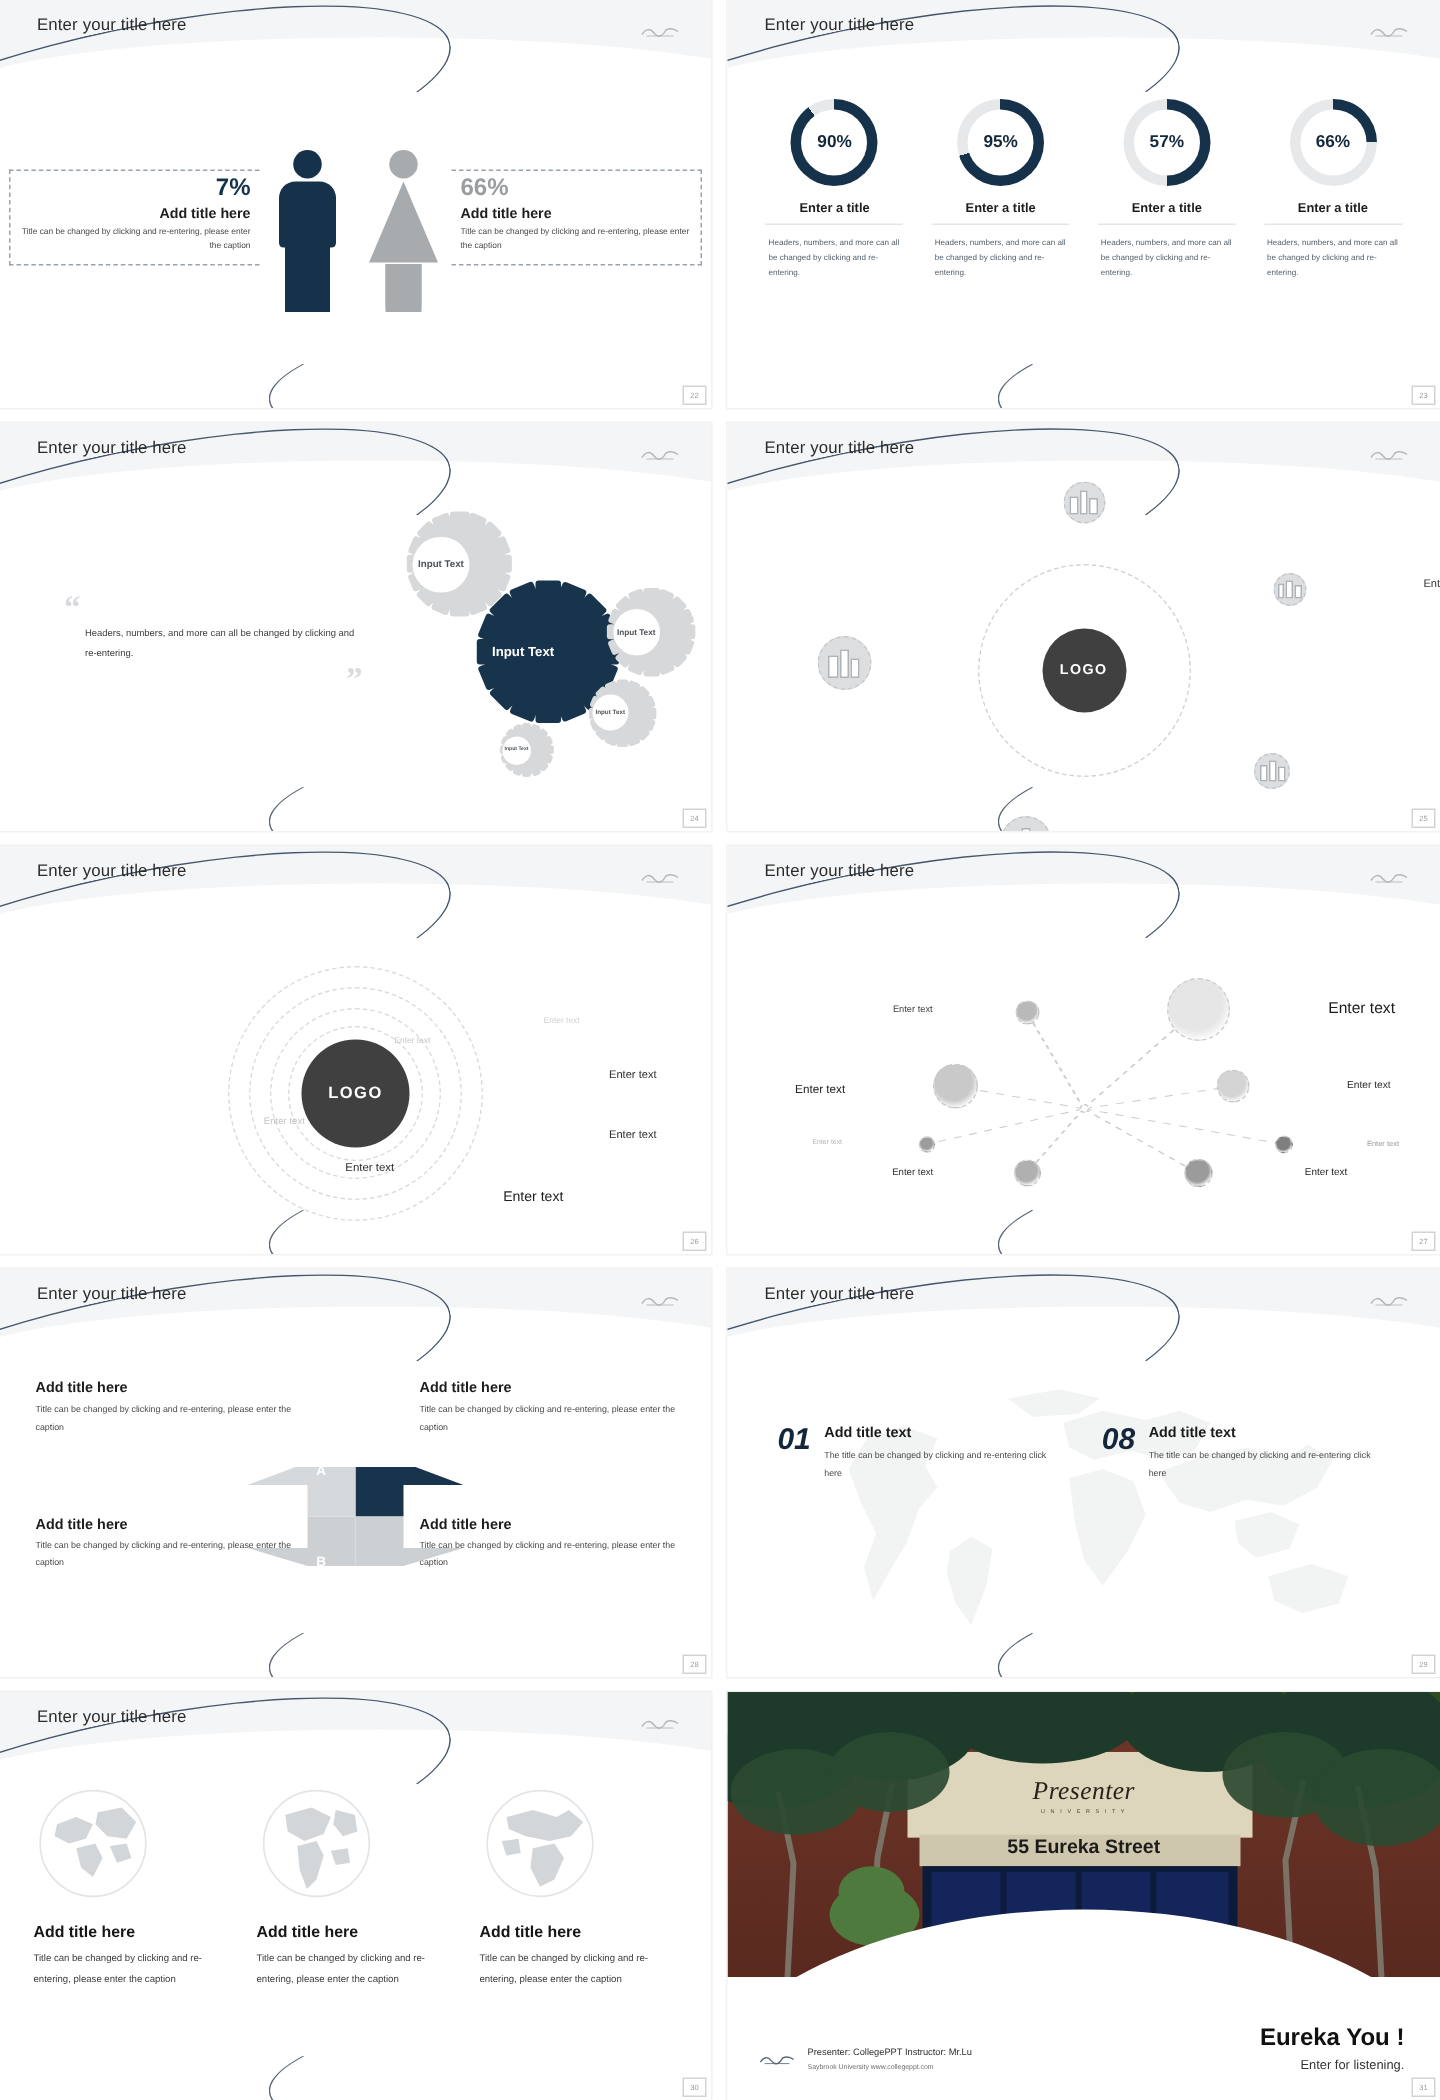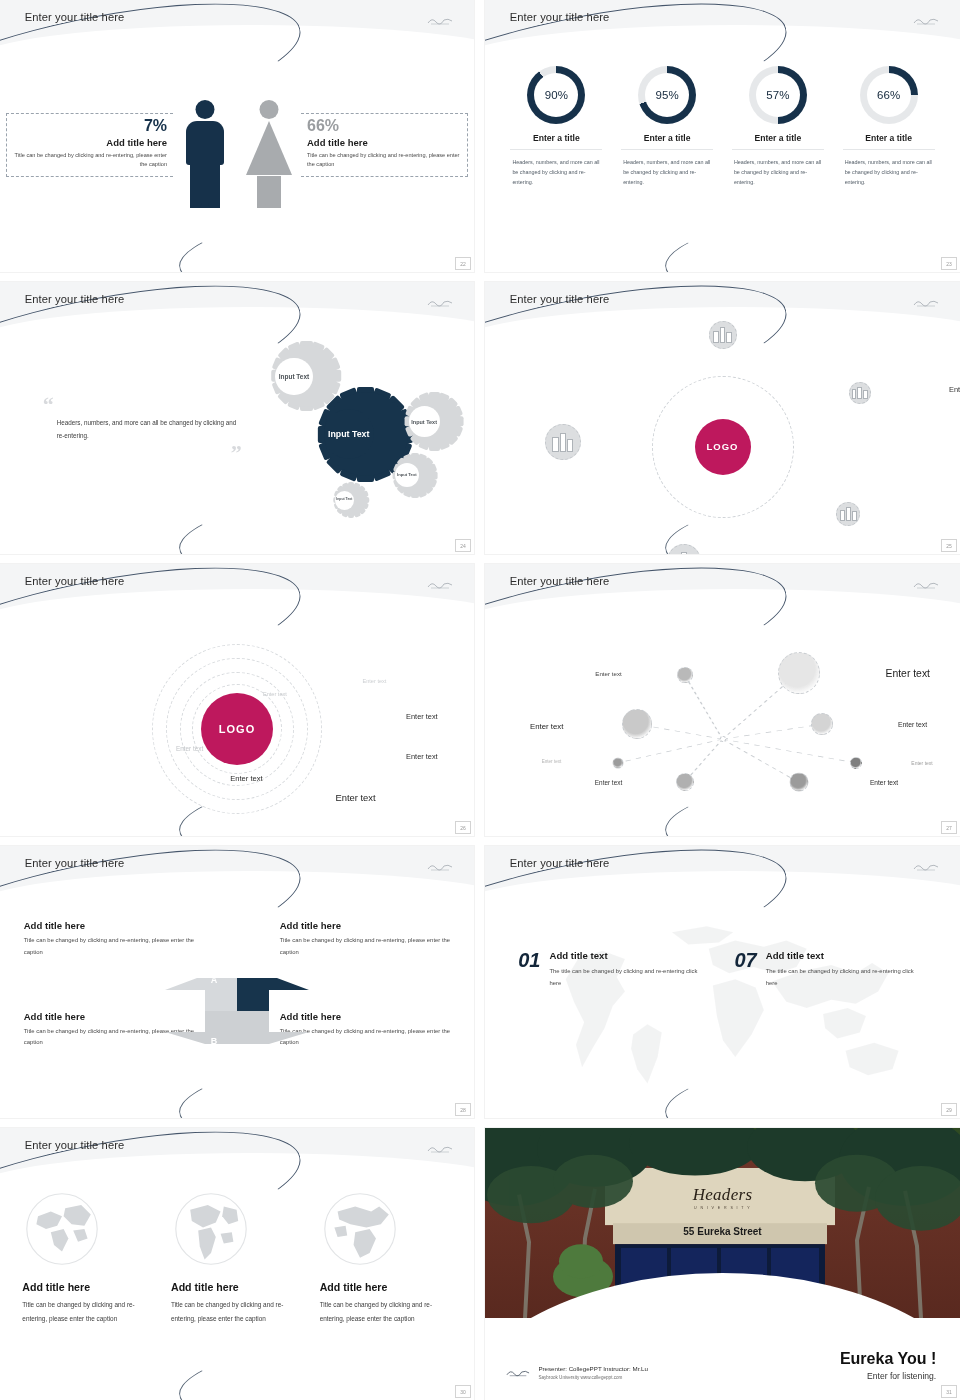--- a/index.html
+++ b/index.html
@@ -30,38 +30,38 @@
   .stat{position:absolute;top:26%;width:160px;}
   .stat.left{left:6px;text-align:right;border-left:1px dashed #9aa3ad;border-top:1px dashed #9aa3ad;border-bottom:1px dashed #9aa3ad;padding:3px 6px 6px 0;}
   .stat.right{right:6px;text-align:left;border-right:1px dashed #9aa3ad;border-top:1px dashed #9aa3ad;border-bottom:1px dashed #9aa3ad;padding:3px 0 6px 6px;}
   .stat .pct{font-size:16px;font-weight:bold;line-height:1.1;}
   .stat .st{font-size:9.5px;font-weight:bold;color:#1d1d1d;margin-top:2px;}
   .stat .sd{font-size:5.6px;color:#4a4a4a;line-height:1.75;margin-top:3px;}
   
   .donuts{position:absolute;left:0;top:4%;width:100%;display:flex;justify-content:space-around;padding:0 16px;box-sizing:border-box;}
   .dcell{width:92px;text-align:center;}
   .ring{width:58px;height:58px;margin:0 auto;border-radius:50%;display:flex;align-items:center;justify-content:center;position:relative;}
-  .ring .hole{width:44px;height:44px;border-radius:50%;background:#fff;display:flex;align-items:center;justify-content:center;font-size:11.5px;font-weight:normal;color:#14283c;}
+  .ring .hole{width:44px;height:44px;border-radius:50%;background:#fff;display:flex;align-items:center;justify-content:center;font-size:11.5px;font-weight:bold;color:#14283c;}
   .dcell .dt{font-size:8.6px;font-weight:bold;color:#1d1d1d;margin-top:9px;padding-bottom:6px;border-bottom:1px solid #e4e6e8;}
   .dcell .dd{font-size:5.4px;color:#56606a;line-height:1.85;margin-top:7px;text-align:left;padding-left:2px;}
   
   .quote{position:absolute;left:9%;top:28%;width:42%;}
   .qm{font-size:22px;color:#d8dadd;font-family:"Liberation Serif",serif;line-height:.5;font-weight:bold;}
   .qm.close{text-align:right;margin-top:4px;}
   .quote p{font-size:6.3px;color:#3c3c3c;line-height:2.1;margin:6px 0 0 14px;}
   .gear{position:absolute;display:flex;align-items:center;}
   .gear .gin{border-radius:50%;background:#fff;display:flex;align-items:center;justify-content:center;text-align:center;line-height:1.15;}
   .gear.grey .gtooth{background:#d6d8da;}
   .gear.dark .gtooth{background:#17344c;}
   .gteeth{position:absolute;inset:0;}
   .gtooth{position:absolute;left:50%;top:50%;border-radius:2px;}
   
   .orbit{position:absolute;left:0;top:0;width:100%;height:100%;}
   .orbit-ring{position:absolute;left:50%;top:50%;transform:translate(-50%,-50%);border:1px dashed #cfd3d7;border-radius:50%;}
-  .hubcircle{position:absolute;left:50%;top:50%;transform:translate(-50%,-50%);border-radius:50%;background:#be185d;color:#fff;display:flex;align-items:center;justify-content:center;font-size:9.5px;font-weight:bold;letter-spacing:1px;}
+  .hubcircle{position:absolute;left:50%;top:50%;transform:translate(-50%,-50%);border-radius:50%;background:#404040;color:#fff;display:flex;align-items:center;justify-content:center;font-size:9.5px;font-weight:bold;letter-spacing:1px;}
   .node{position:absolute;transform:translate(-50%,-50%);border-radius:50%;background:#dcdee0;border:1px dashed #c3c7cb;display:flex;align-items:center;justify-content:center;}
   .nlabel{position:absolute;transform:translate(-50%,-50%);font-size:7.4px;color:#333;white-space:nowrap;}
   .bldg{display:flex;gap:1px;align-items:flex-end;}
   .bldg span{display:block;background:#fff;border:.6px solid #aeb3b8;}
   
   .conc{position:absolute;left:0;top:0;width:100%;height:100%;}
   .conc .cr{position:absolute;border:1px dashed #d8dbde;border-radius:50%;transform:translate(-50%,-50%);}
   .conc .clab{position:absolute;transform:translate(-50%,-50%);white-space:nowrap;}
   
   .net{position:absolute;left:0;top:0;width:100%;height:100%;}
@@ -82,21 +82,21 @@
   .numblk .nd2{font-size:5.9px;color:#4a4a4a;line-height:2;margin-top:5px;}
   
   .globes{position:absolute;left:0;top:2%;width:100%;display:flex;justify-content:space-around;padding:0 14px;box-sizing:border-box;}
   .gcell{width:132px;}
   .gcell .gt{font-size:10.6px;font-weight:bold;color:#161616;margin-top:8px;}
   .gcell .gd{font-size:6.4px;color:#3d3d3d;line-height:2.05;margin-top:5px;}
   
   .photo{position:absolute;left:0;top:0;width:100%;height:70%;overflow:hidden;}
   .photo .mask{position:absolute;left:-8%;bottom:-60%;width:116%;height:84%;background:#fff;border-radius:50%/100% 100% 0 0;}
   .sign{position:absolute;left:50%;top:36%;transform:translate(-50%,-50%);text-align:center;}
-  .addr{position:absolute;left:50%;top:54%;transform:translate(-50%,-50%);font-size:10px;font-weight:bold;color:#1b1b1b;white-space:nowrap;}
+  .addr{position:absolute;left:50%;top:54%;transform:translate(-50%,-50%);font-size:13px;font-weight:bold;color:#1b1b1b;white-space:nowrap;}
   .thanks{position:absolute;right:5%;bottom:7%;text-align:right;}
   .thanks .t1{font-size:16px;font-weight:bold;color:#111;}
   .thanks .t2{font-size:8.6px;color:#333;margin-top:3px;}
   .presenter{position:absolute;left:4.5%;bottom:7%;display:flex;gap:8px;align-items:center;}
   .presenter .pl{font-size:6.2px;color:#2f2f2f;line-height:1.55;}
   .presenter .pl .sm{font-size:4.6px;color:#6d6d6d;}
 </style>
 </head>
 <body>
 
@@ -476,21 +476,21 @@
       </svg>
       <div class="numrow">
         <div class="numblk">
           <div class="num">01</div>
           <div>
             <div class="nt">Add title text</div>
             <div class="nd2">The title can be changed by clicking and re-entering click here</div>
           </div>
         </div>
         <div class="numblk">
-          <div class="num">07</div>
+          <div class="num">08</div>
           <div>
             <div class="nt">Add title text</div>
             <div class="nd2">The title can be changed by clicking and re-entering click here</div>
           </div>
         </div>
       </div>
     </div>
     <div class="pagebox">29</div>
   </div>
 
@@ -592,21 +592,21 @@
             <ellipse cx="108" cy="56" rx="40" ry="28"></ellipse>
           <ellipse cx="372" cy="58" rx="42" ry="30"></ellipse>
             <ellipse cx="436" cy="74" rx="46" ry="34"></ellipse>
         </g>
         <g fill="#4e7a3d">
             <ellipse cx="98" cy="156" rx="30" ry="22"></ellipse>
             <ellipse cx="96" cy="140" rx="22" ry="18"></ellipse>
           </g>
       </svg>
       <div class="sign">
-        <div style="font-family:'Liberation Serif',serif;font-style:italic;font-size:17px;color:#2a2118;letter-spacing:.3px;">Headers</div>
+        <div style="font-family:'Liberation Serif',serif;font-style:italic;font-size:17px;color:#2a2118;letter-spacing:.3px;">Presenter</div>
         <div style="font-size:3.6px;letter-spacing:1.4px;color:#4a3f33;margin-top:1px;">U N I V E R S I T Y</div>
       </div>
       <div class="addr">55 Eureka Street</div>
       <div class="mask"></div>
     </div>
     <div class="thanks">
       <div class="t1">Eureka You !</div>
       <div class="t2">Enter for listening.</div>
     </div>
     <div class="presenter">

